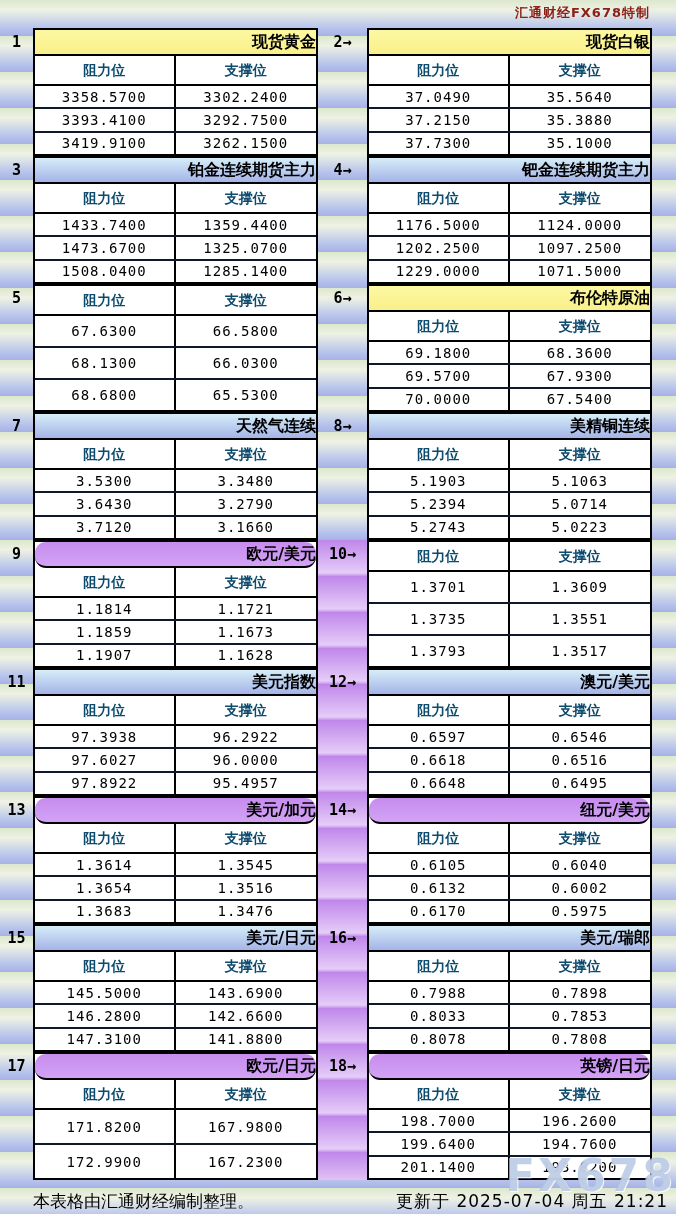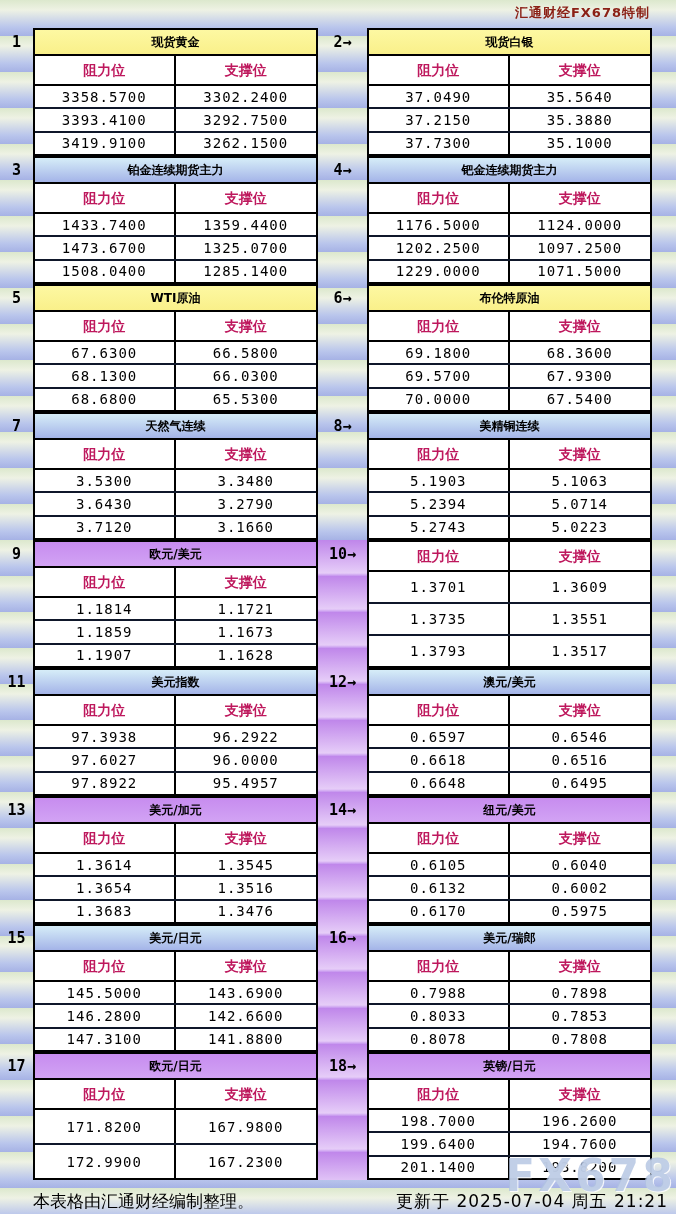--- a/index.html
+++ b/index.html
@@ -38,33 +38,33 @@
   .panel{
     box-sizing:border-box;
     height:128px;
     border:2px solid #000;
     background:#fff;
     display:flex;flex-direction:column;
   }
   .ptitle{
     height:24px;line-height:24px;
     border-bottom:2px solid #000;
-    text-align:center;font-weight:bold;font-size:12px;color:#000;
+    text-align:right;font-weight:bold;font-size:16px;color:#000;
     white-space:nowrap;overflow:hidden;
   }
   .v-yellow{background:linear-gradient(180deg,#fdf8a2,#f9f08a);}
   .v-blue{background:linear-gradient(180deg,#d6edf8,#a4b4e8);}
-  .v-purple{background:linear-gradient(180deg,#c78cef,#d2a3f4);}
+  .v-purple{background:linear-gradient(180deg,#c78cef,#d2a3f4);border-radius:11px;}
   .phead{
     display:grid;grid-template-columns:1fr 1fr;
     height:28px;border-bottom:2px solid #000;
   }
   .phead span{
     line-height:28px;text-align:center;
-    font-weight:bold;font-size:14px;color:#be185d;
+    font-weight:bold;font-size:14px;color:#0c4a6e;
   }
   .phead span:first-child{border-right:2px solid #000;}
   .prow{
     display:grid;grid-template-columns:1fr 1fr;
     flex:1;
   }
   .prow + .prow{border-top:2px solid #0f172a;}
   .prow span{
     display:flex;align-items:center;justify-content:center;
     font-size:14px;color:#000;
@@ -176,21 +176,20 @@
     <div class="prow">
       <span>1229.0000</span>
       <span>1071.5000</span>
     </div>
   </div>
         <div></div>
       </div>
       <div class="block">
         <div class="side-label">5</div>
         <div class="panel">
-    <div class="ptitle v-yellow">WTI原油</div>
     <div class="phead">
       <span>阻力位</span>
       <span>支撑位</span>
     </div>
     <div class="prow">
       <span>67.6300</span>
       <span>66.5800</span>
     </div>
     <div class="prow">
       <span>68.1300</span>

